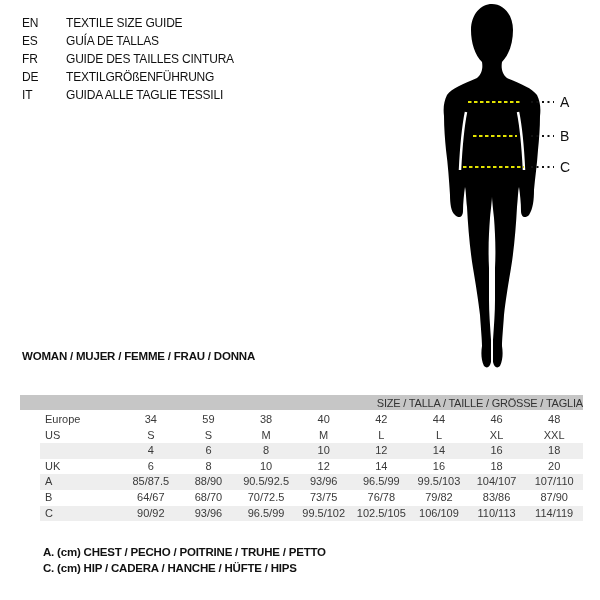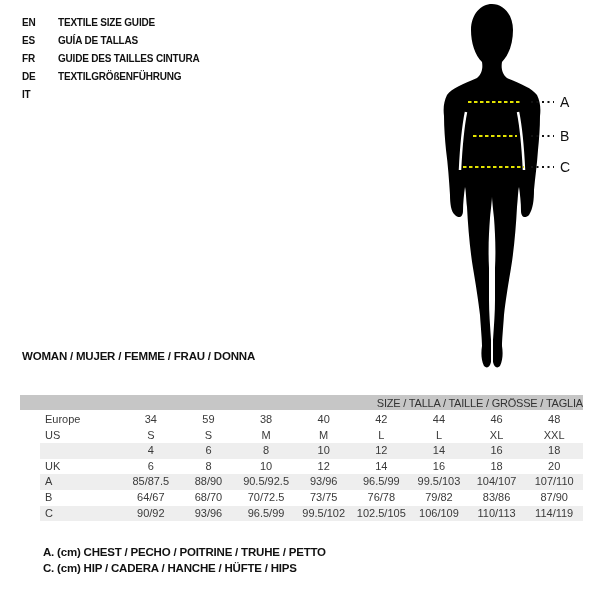--- a/index.html
+++ b/index.html
@@ -3,21 +3,21 @@
 <meta charset="utf-8">
 <style>
   * { margin:0; padding:0; box-sizing:border-box; }
   html,body { background:#fff; }
   .canvas {
     position:relative; width:600px; height:600px; background:#ffffff;
     font-family:"Liberation Sans", sans-serif; color:#111; overflow:hidden;
   }
   
   .lang-block { position:absolute; left:22px; top:14px; }
-  .lang-row { display:flex; line-height:18px; font-size:10px; font-weight:bold; letter-spacing:-0.2px; }
+  .lang-row { display:flex; line-height:18px; font-size:12px; font-weight:normal; letter-spacing:-0.2px;gap:8px; }
   .lang-code { width:36px; flex:0 0 36px; }
   
   .figure-wrap { position:absolute; left:413px; top:0; width:180px; height:375px; }
   
   .category-title { position:absolute; left:22px; top:350px; font-size:11.5px; font-weight:bold; letter-spacing:-0.2px; }
   
   .size-table { position:absolute; left:20px; top:395px; width:563px; font-size:11px; color:#3a3a3a; }
   .t-header { background:#c6c6c6; height:17px; line-height:17px; padding-left:5px; color:#333; border-bottom:2px solid #fff; letter-spacing:-0.2px;text-align:right; }
   .t-row { display:grid; grid-template-columns:82px repeat(8,1fr); height:15.6px; line-height:15.6px;margin-left:20px; }
   .t-row.stripe { background:#eeeeee; }
@@ -44,20 +44,21 @@
     <div class="lang-row">
       <span class="lang-code">FR</span>
       <span class="lang-text">GUIDE DES TAILLES CINTURA</span>
     </div>
     <div class="lang-row">
       <span class="lang-code">DE</span>
       <span class="lang-text">TEXTILGRÖßENFÜHRUNG</span>
     </div>
     <div class="lang-row">
       <span class="lang-code">IT</span>
+      <span class="lang-text">GUIDA ALLE TAGLIE TESSILI</span>
     </div>
   </div>
 
   <div class="figure-wrap">
     <svg width="180" height="375" viewBox="0 0 180 375">
       <path fill="#000000" d="
         M79,4
         C90,4 100,14 100,30
         C100,43 96,55 89,62
         C88,68 89,74 94,78

